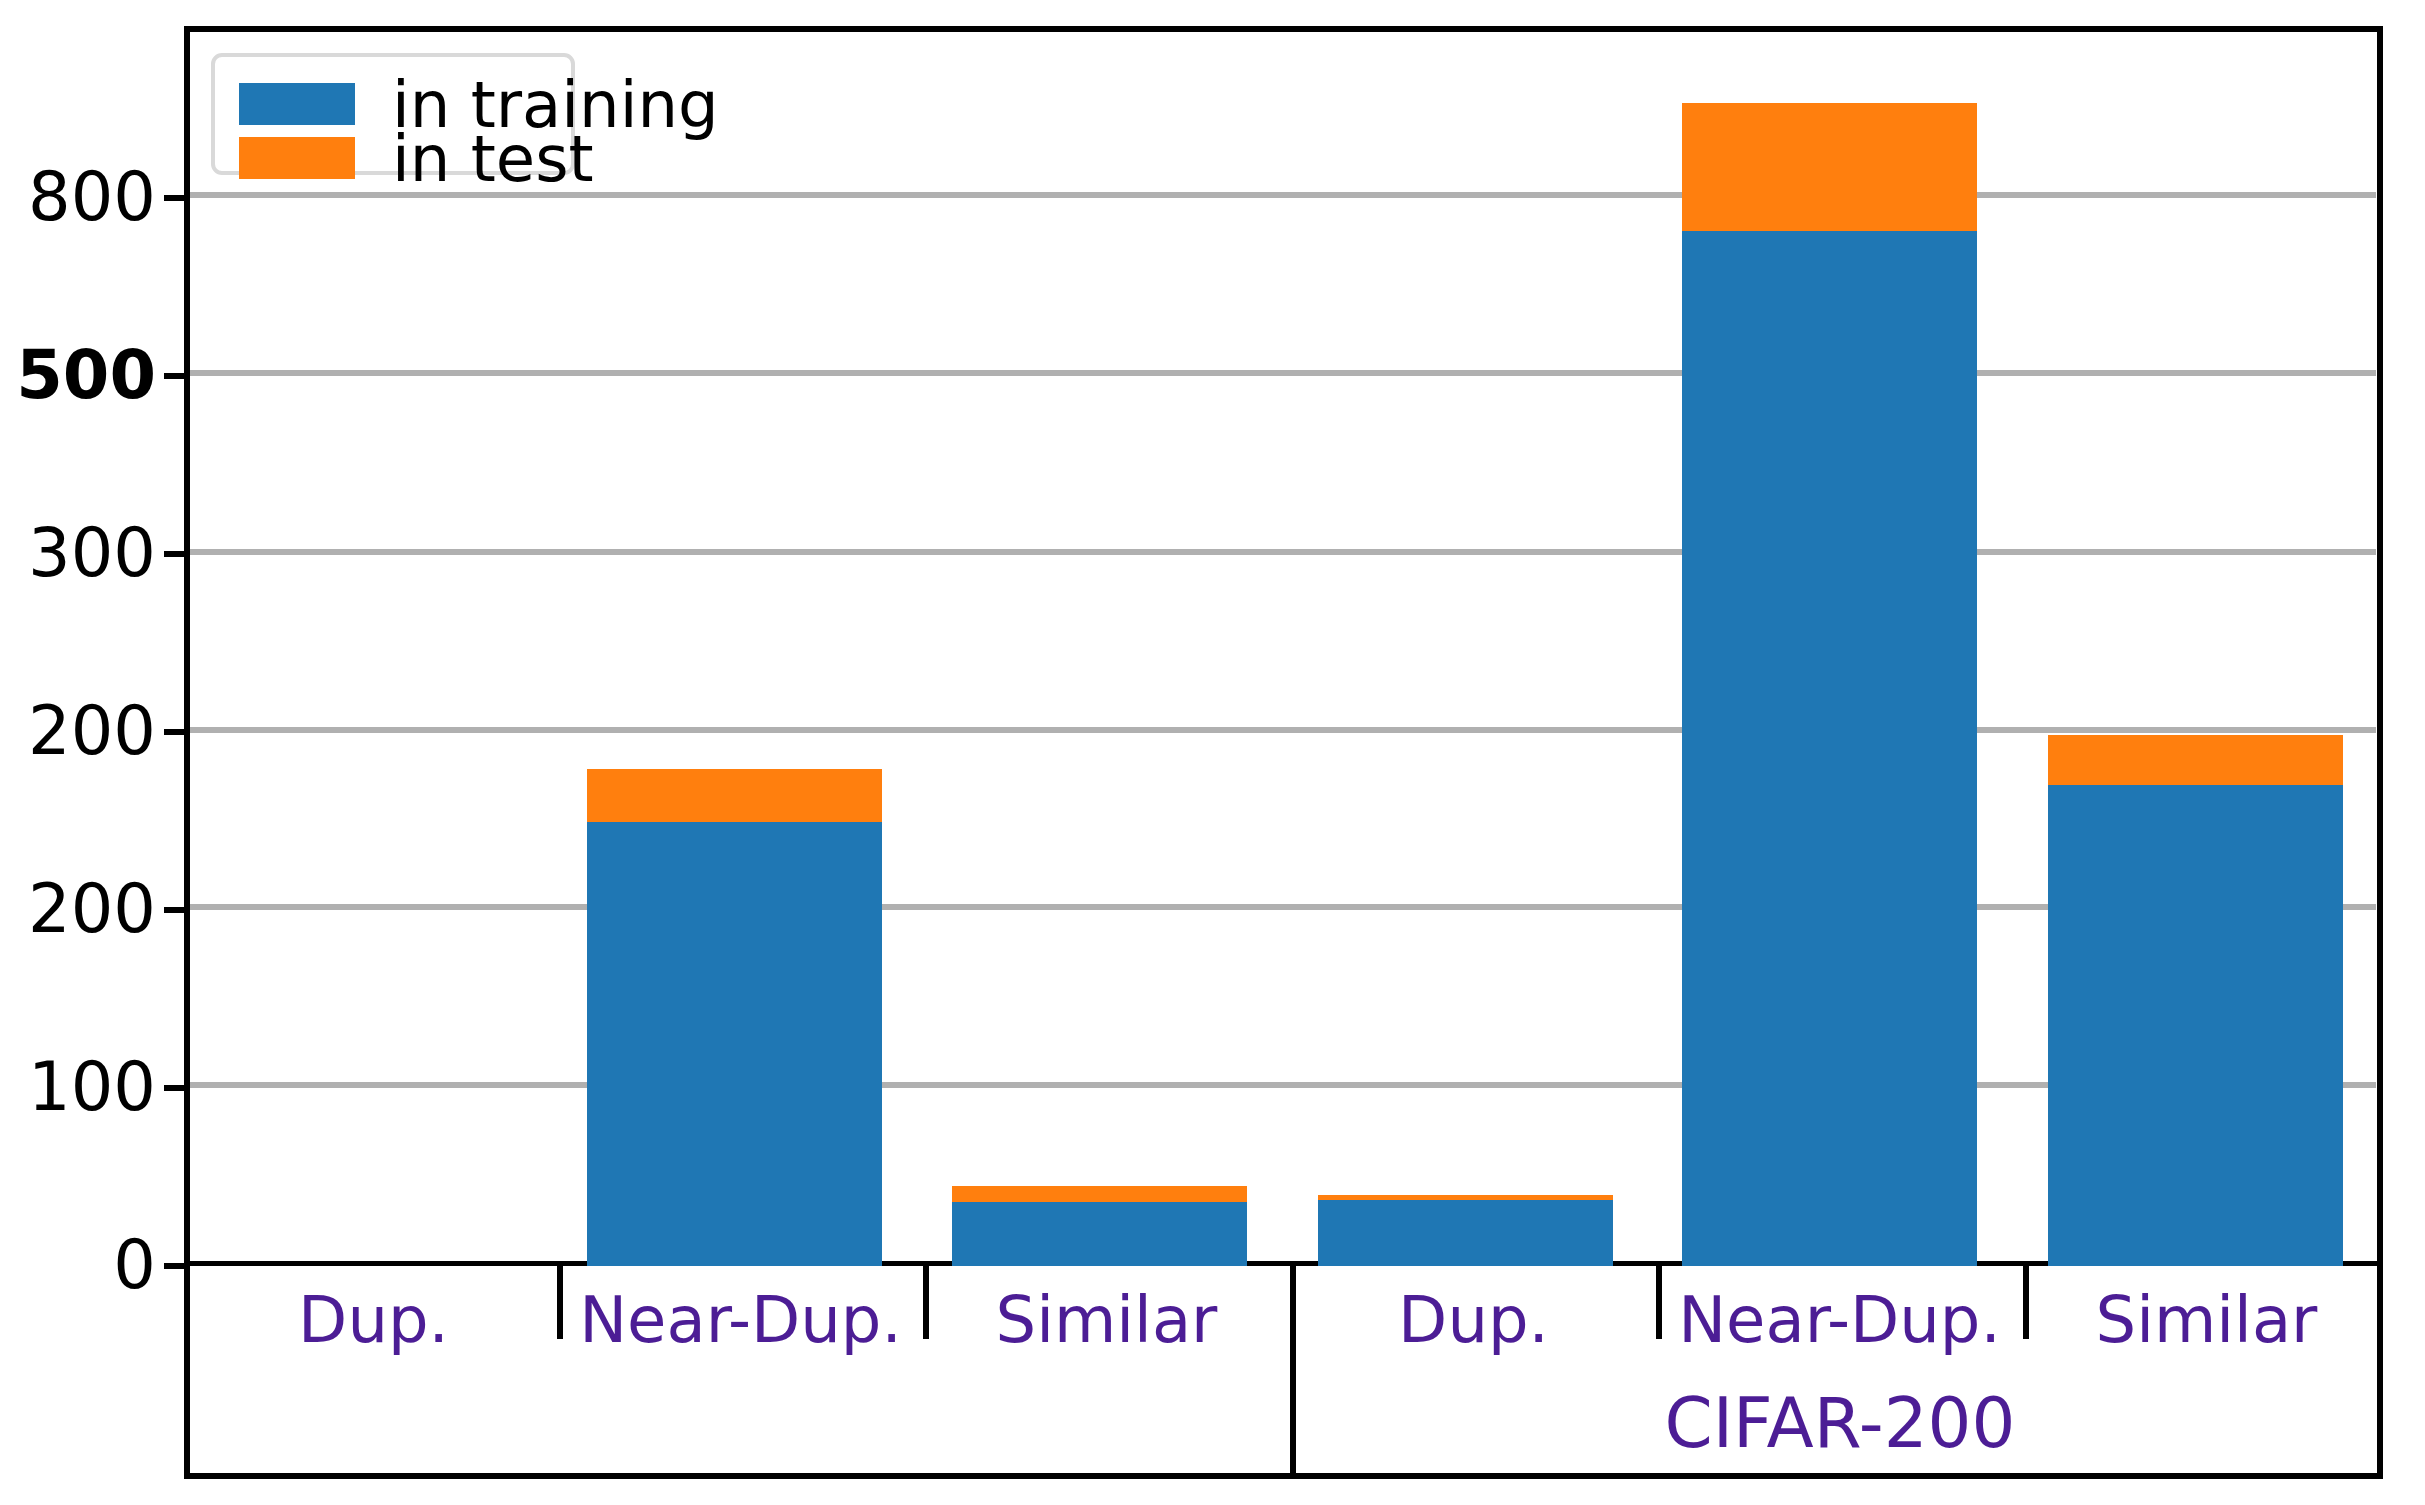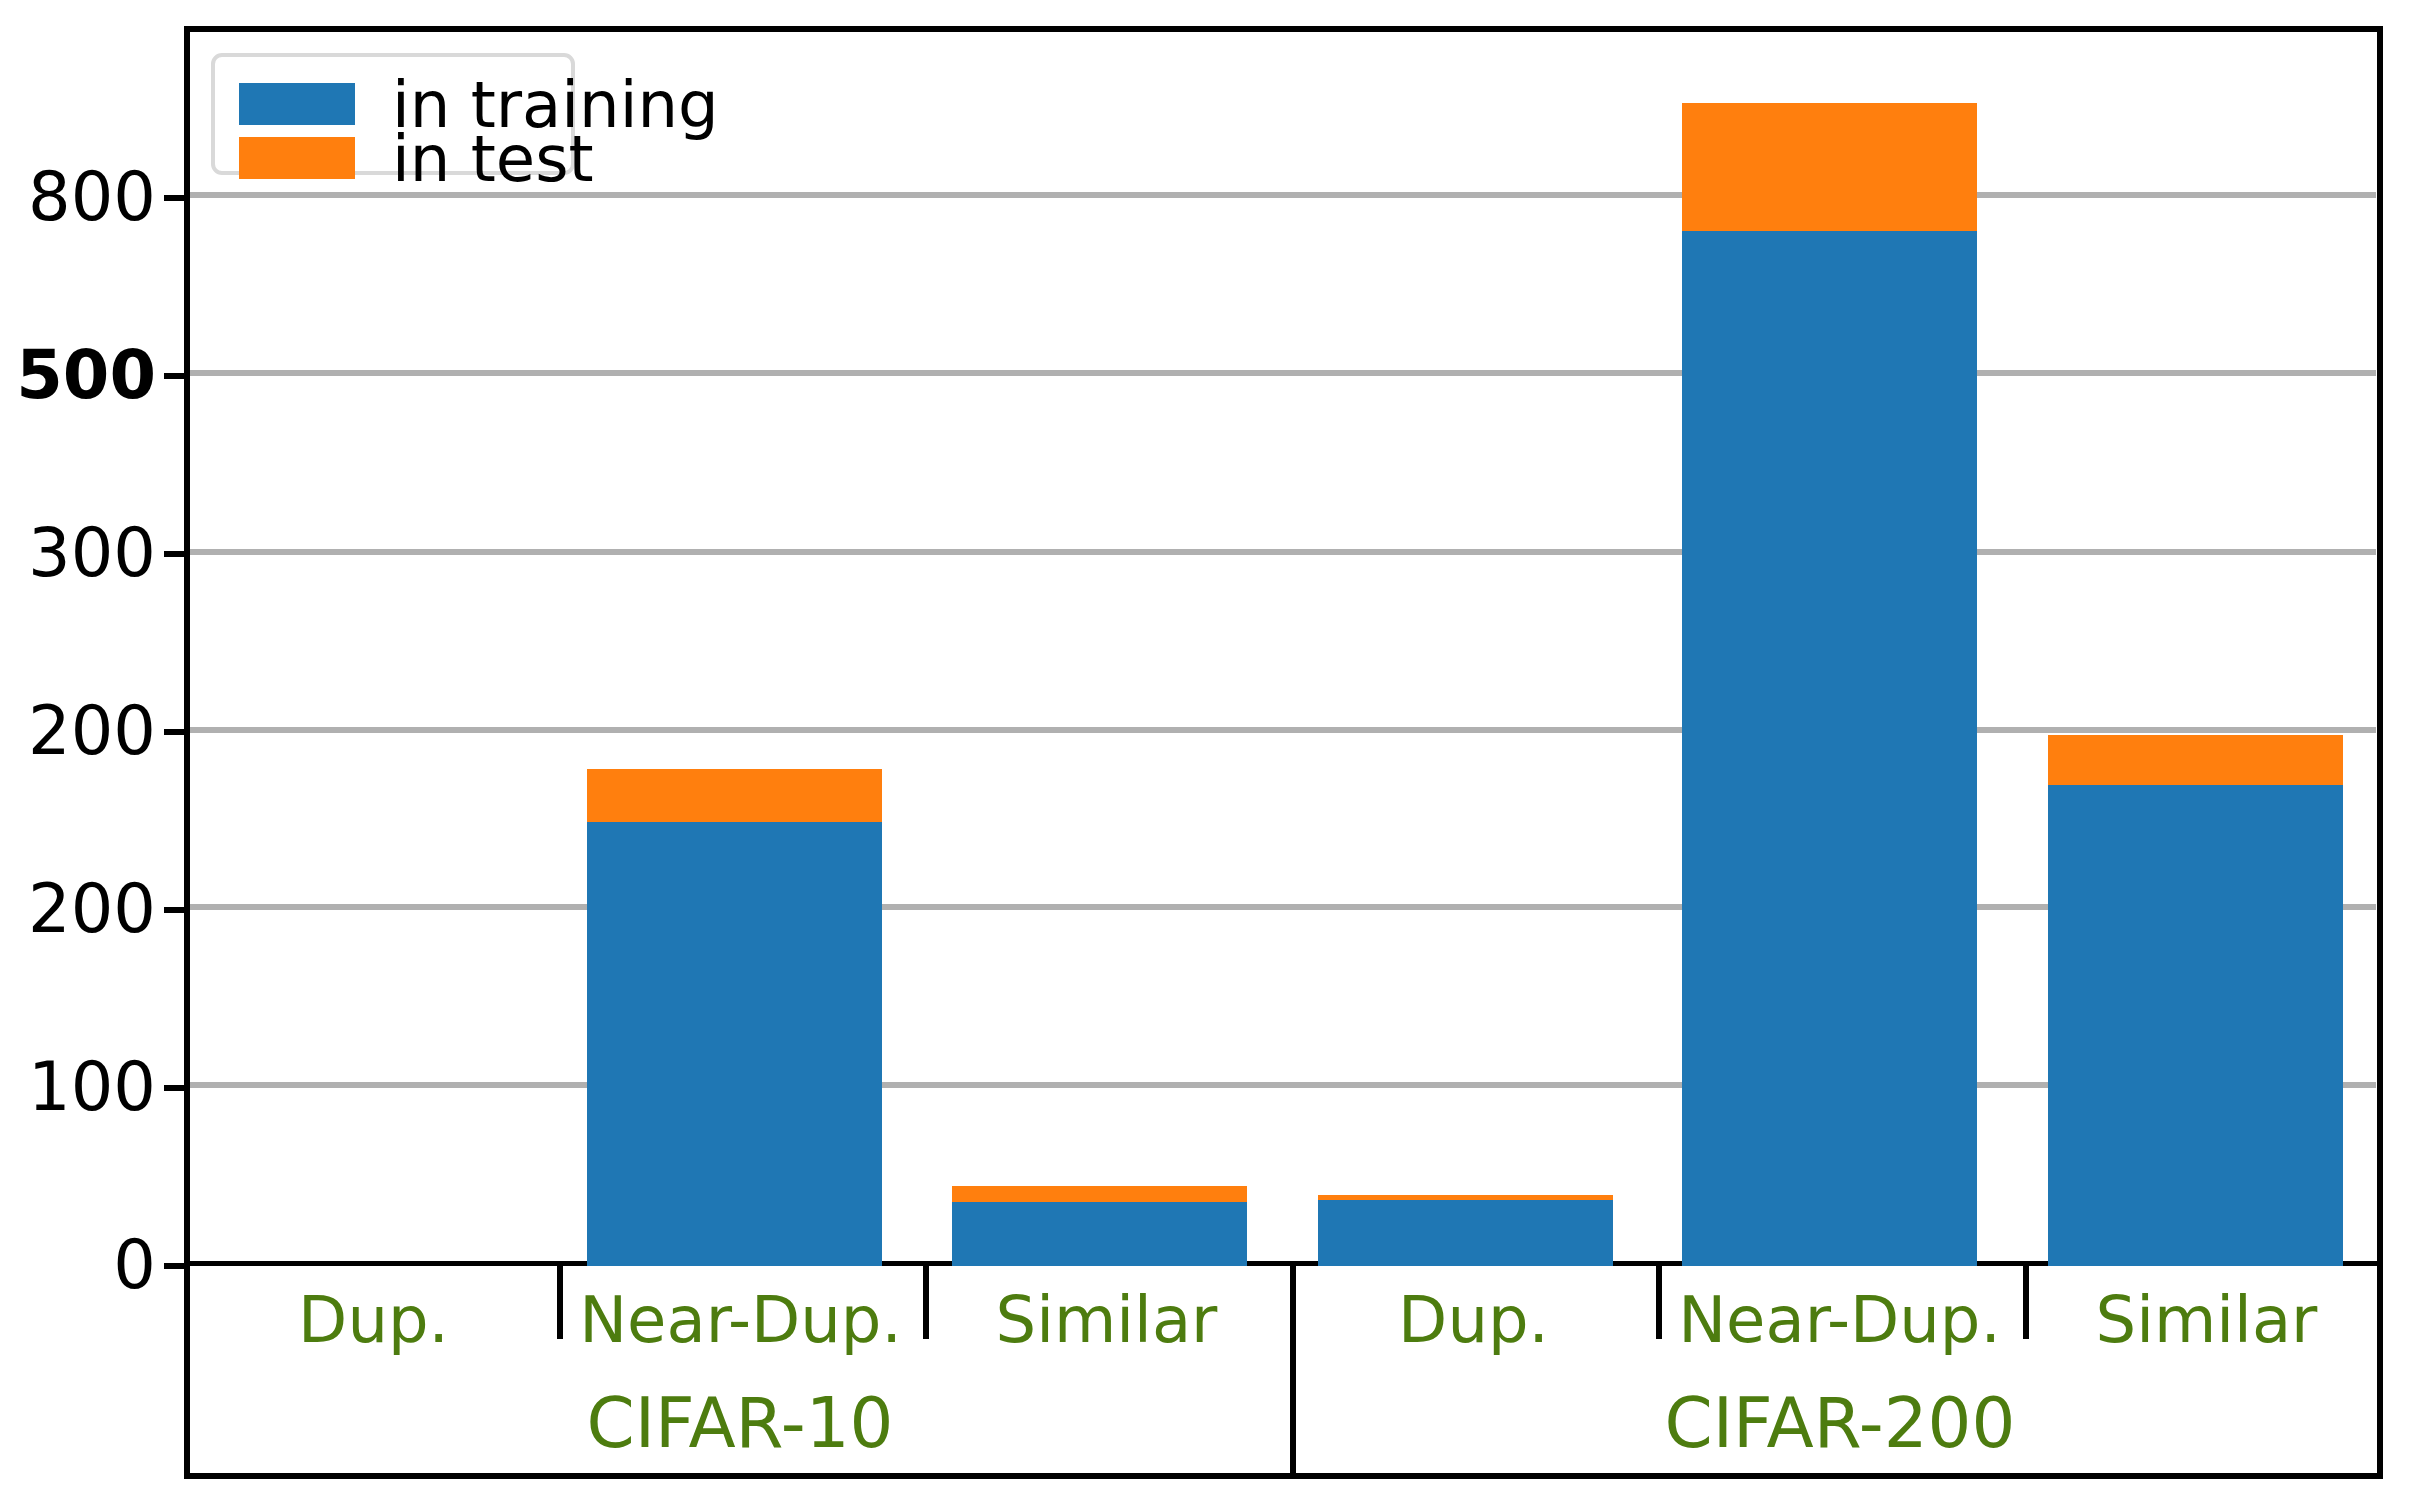--- a/index.html
+++ b/index.html
@@ -130,21 +130,21 @@
     border-right: 6.4px solid #000000;
     border-bottom: 6.4px solid #000000;
   }
   .group-cell, .dataset-cell {
     position: absolute;
     top: 0;
     height: 100%;
     display: flex;
     align-items: center;
     justify-content: center;
-    color: #4d7c0f;
+    color: #4c1d95;
     white-space: nowrap;
   }
   .group-cell { font-size: 64px; }
   .dataset-cell { font-size: 69px; }
 
   .vsep {
     position: absolute;
     width: 6.4px;
     background: #000000;
   }
@@ -238,19 +238,18 @@
     <div class="group-cell" style="left:733px; width:367px;">Similar</div>
     <div class="vsep" style="left:1100px; top:0; height:107px;"></div>
     <div class="group-cell" style="left:1100px; width:367px;">Dup.</div>
     <div class="vsep" style="left:1466px; top:0; height:73px;"></div>
     <div class="group-cell" style="left:1466px; width:367px;">Near-Dup.</div>
     <div class="vsep" style="left:1833px; top:0; height:73px;"></div>
     <div class="group-cell" style="left:1833px; width:367px;">Similar</div>
   </div>
 
   <div id="band-datasets">
-    <div class="dataset-cell" style="left:0px; width:1100px;">CIFAR-10</div>
     <div class="vsep" style="left:1100px; top:0; height:106px;"></div>
     <div class="dataset-cell" style="left:1100px; width:1100px;">CIFAR-200</div>
   </div>
 
 </div>
 
 
 </body></html>

